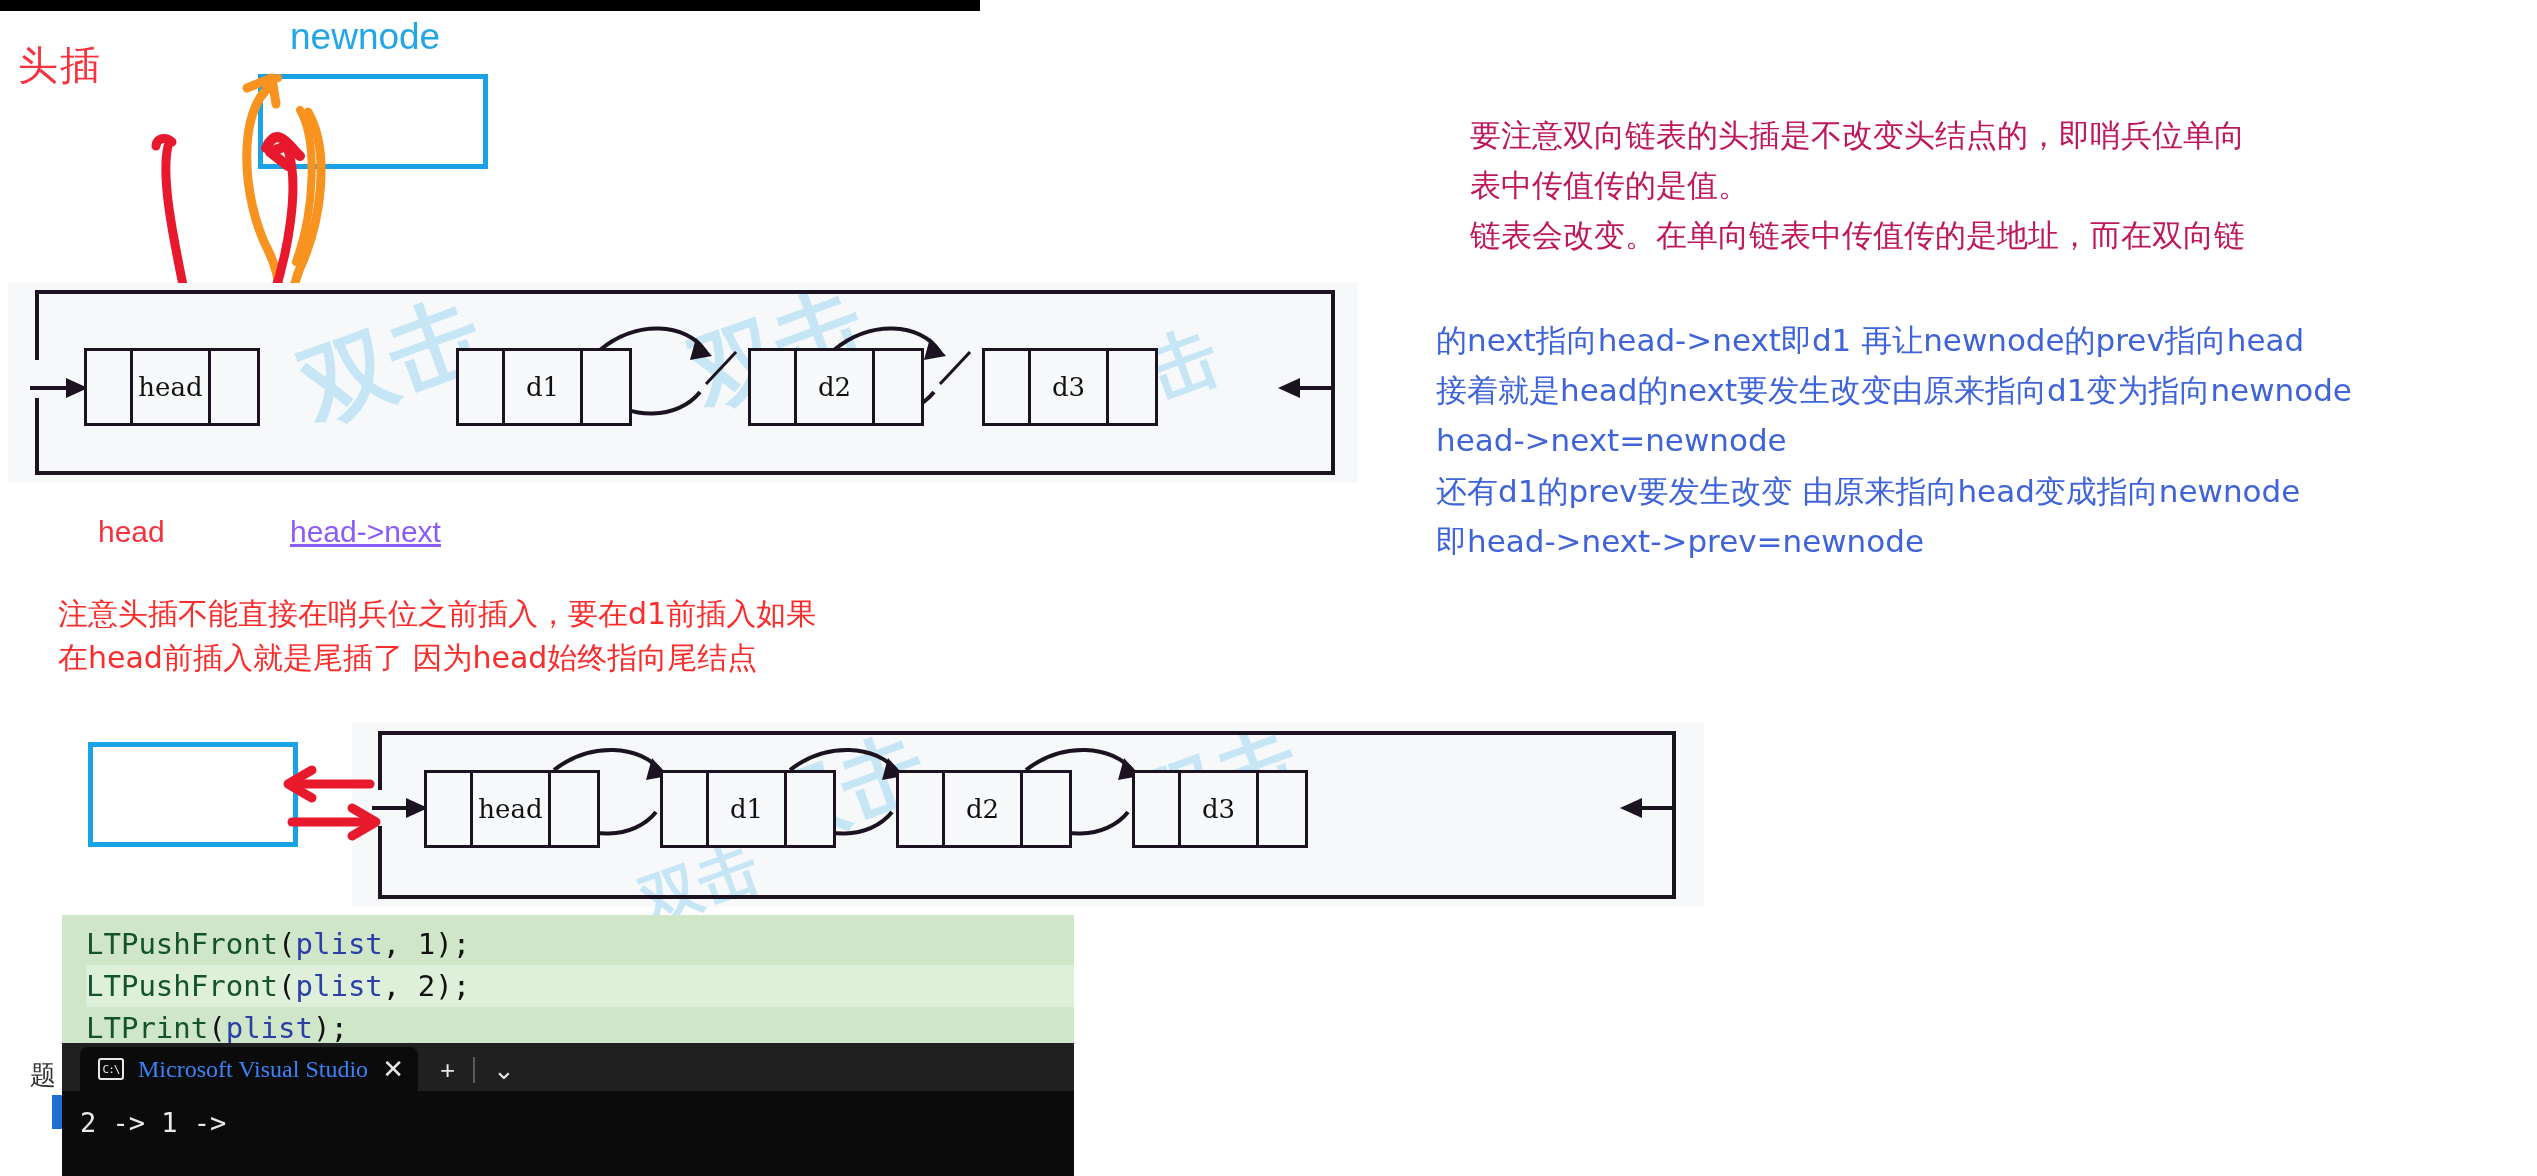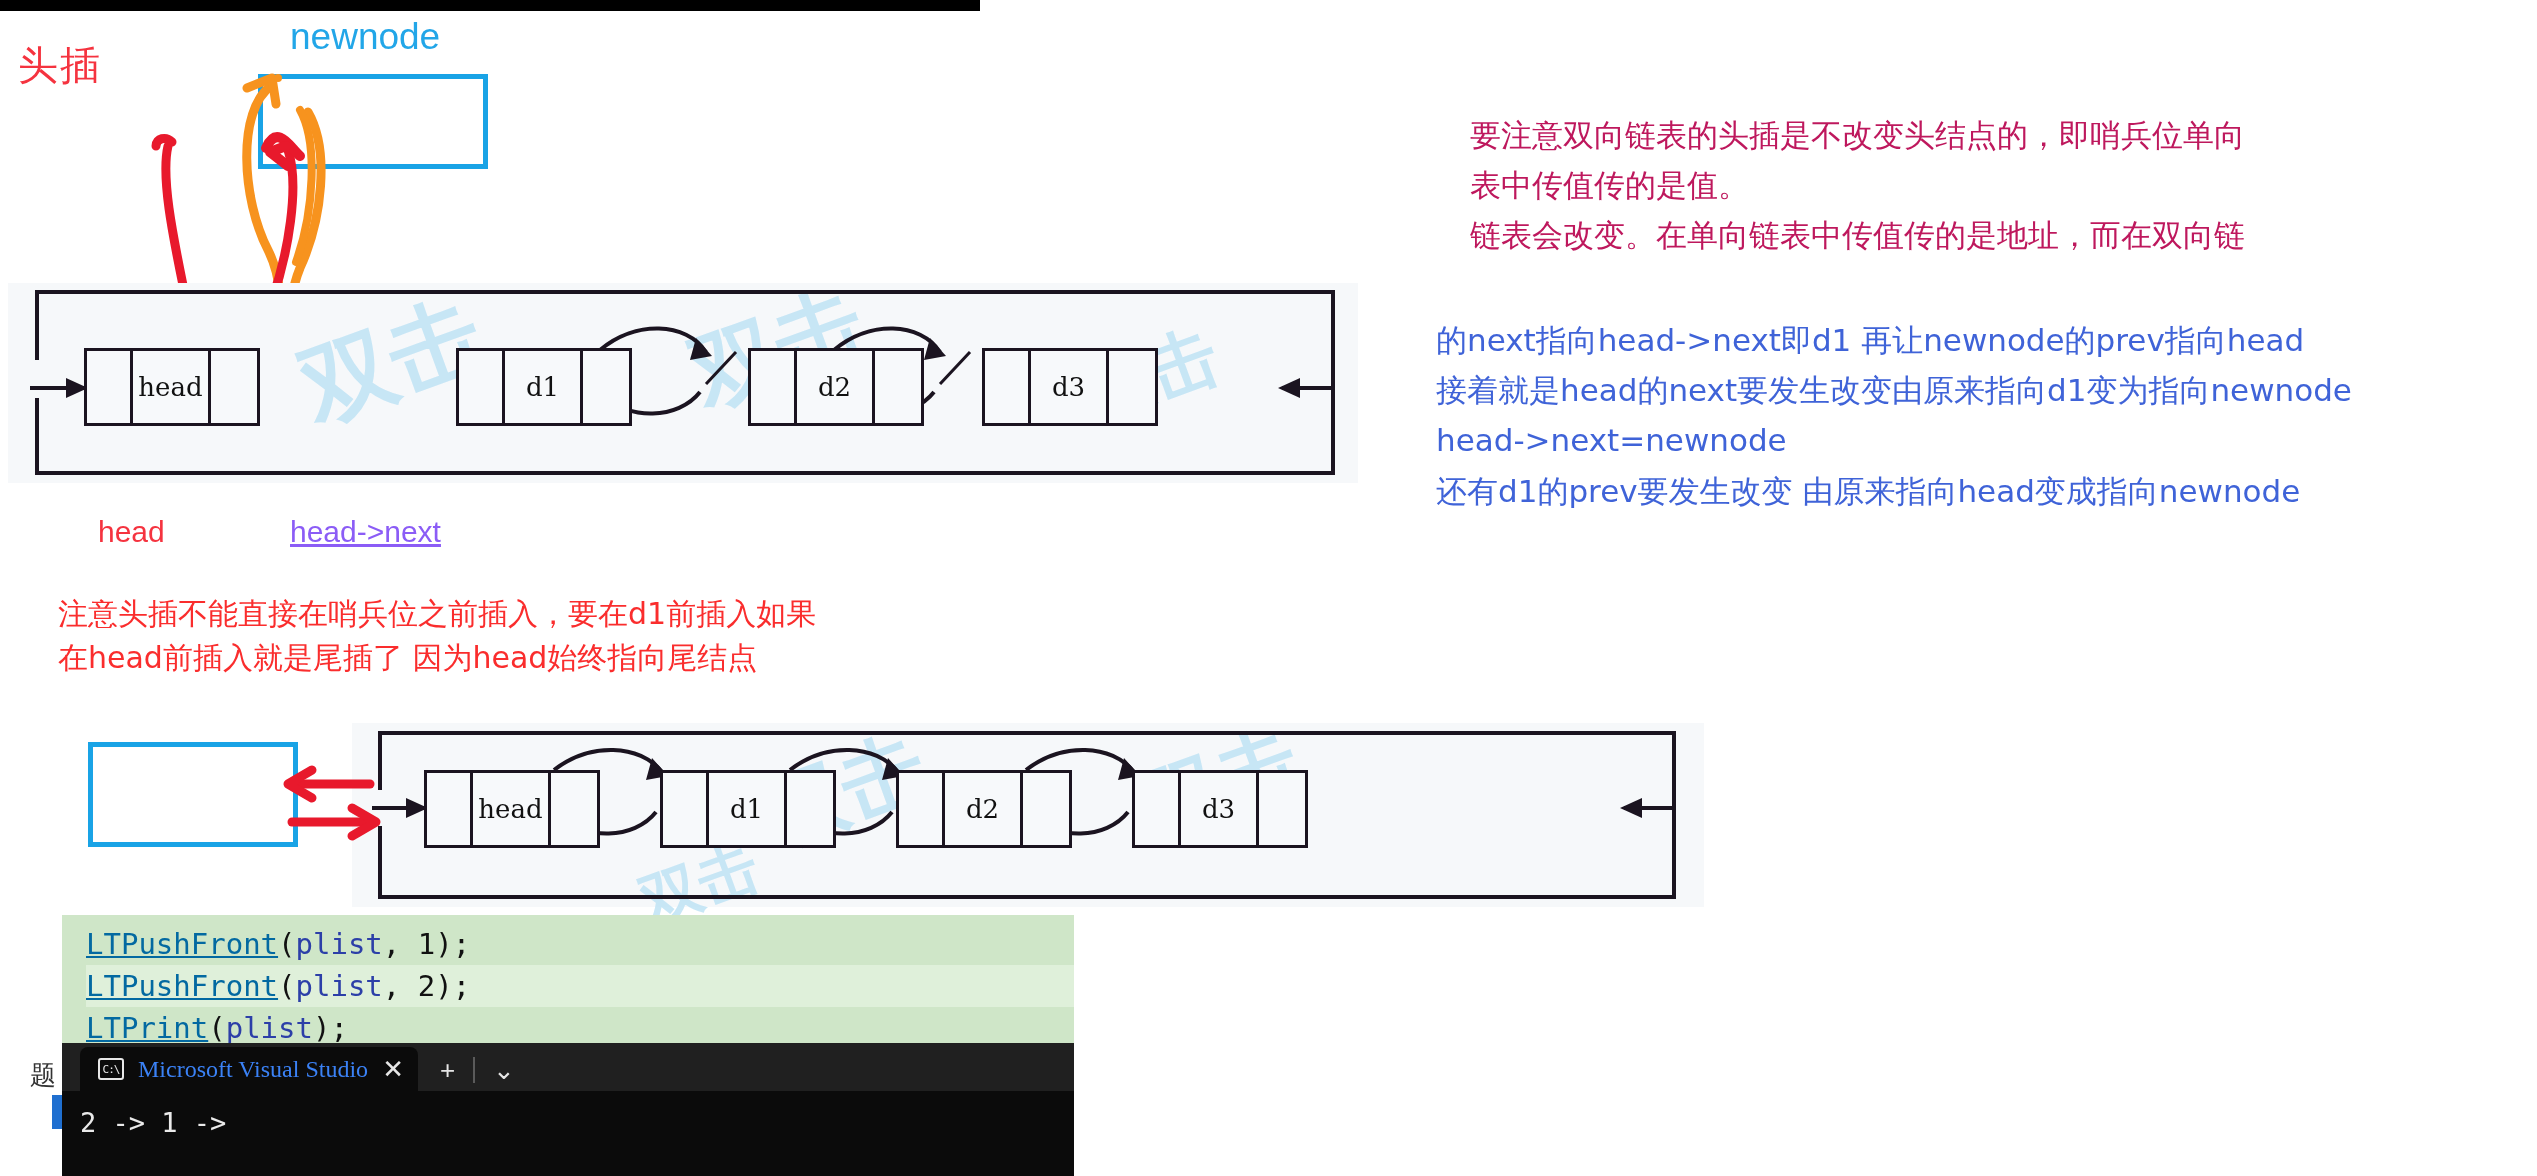--- a/index.html
+++ b/index.html
@@ -132,21 +132,21 @@
     left:62px;top:915px;width:1012px;height:132px;
     background:#cfe6c8;
     font-family:"DejaVu Sans Mono","Liberation Mono",monospace;
     font-size:29px;
     padding:8px 0 0 24px;
     box-sizing:border-box;
     overflow:hidden;
   }
   #code-block .ln{height:42px;line-height:42px;white-space:pre;}
   #code-block .ln.alt{background:#dff0da;}
-  .tok-fn{color:#0369a1;text-decoration:underline;}
+  .tok-fn{color:#14532d;}
   .tok-var{color:#2c3fa8;}
   .tok-pun{color:#111;}
   .tok-num{color:#111;}
   #code-gutter{
     left:62px;top:915px;width:10px;height:132px;background:#e9eef7;
   }
 
   
   #terminal{
     left:62px;top:1043px;width:1012px;height:133px;
@@ -300,20 +300,21 @@
   <div>要注意双向链表的头插是不改变头结点的，即哨兵位单向</div>
   <div>表中传值传的是值。</div>
   <div>链表会改变。在单向链表中传值传的是地址，而在双向链</div>
 </div>
 
 <div class="abs" id="blue-note">
   <div>的next指向head-&gt;next即d1 再让newnode的prev指向head</div>
   <div>接着就是head的next要发生改变由原来指向d1变为指向newnode</div>
   <div>head-&gt;next=newnode</div>
   <div>还有d1的prev要发生改变 由原来指向head变成指向newnode</div>
+  <div>即head-&gt;next-&gt;prev=newnode</div>
 </div>
 
 <div class="abs" id="panel2"></div>
 
 <div class="wm" style="left:760px;top:735px;font-size:84px;">双击</div>
 <div class="wm" style="left:1140px;top:730px;font-size:80px;">双击</div>
 <div class="wm" style="left:640px;top:845px;font-size:60px;">双击</div>
 
 <div class="abs" id="p2-ring"></div>
 <div class="abs" id="p2-ring-gap"></div>

